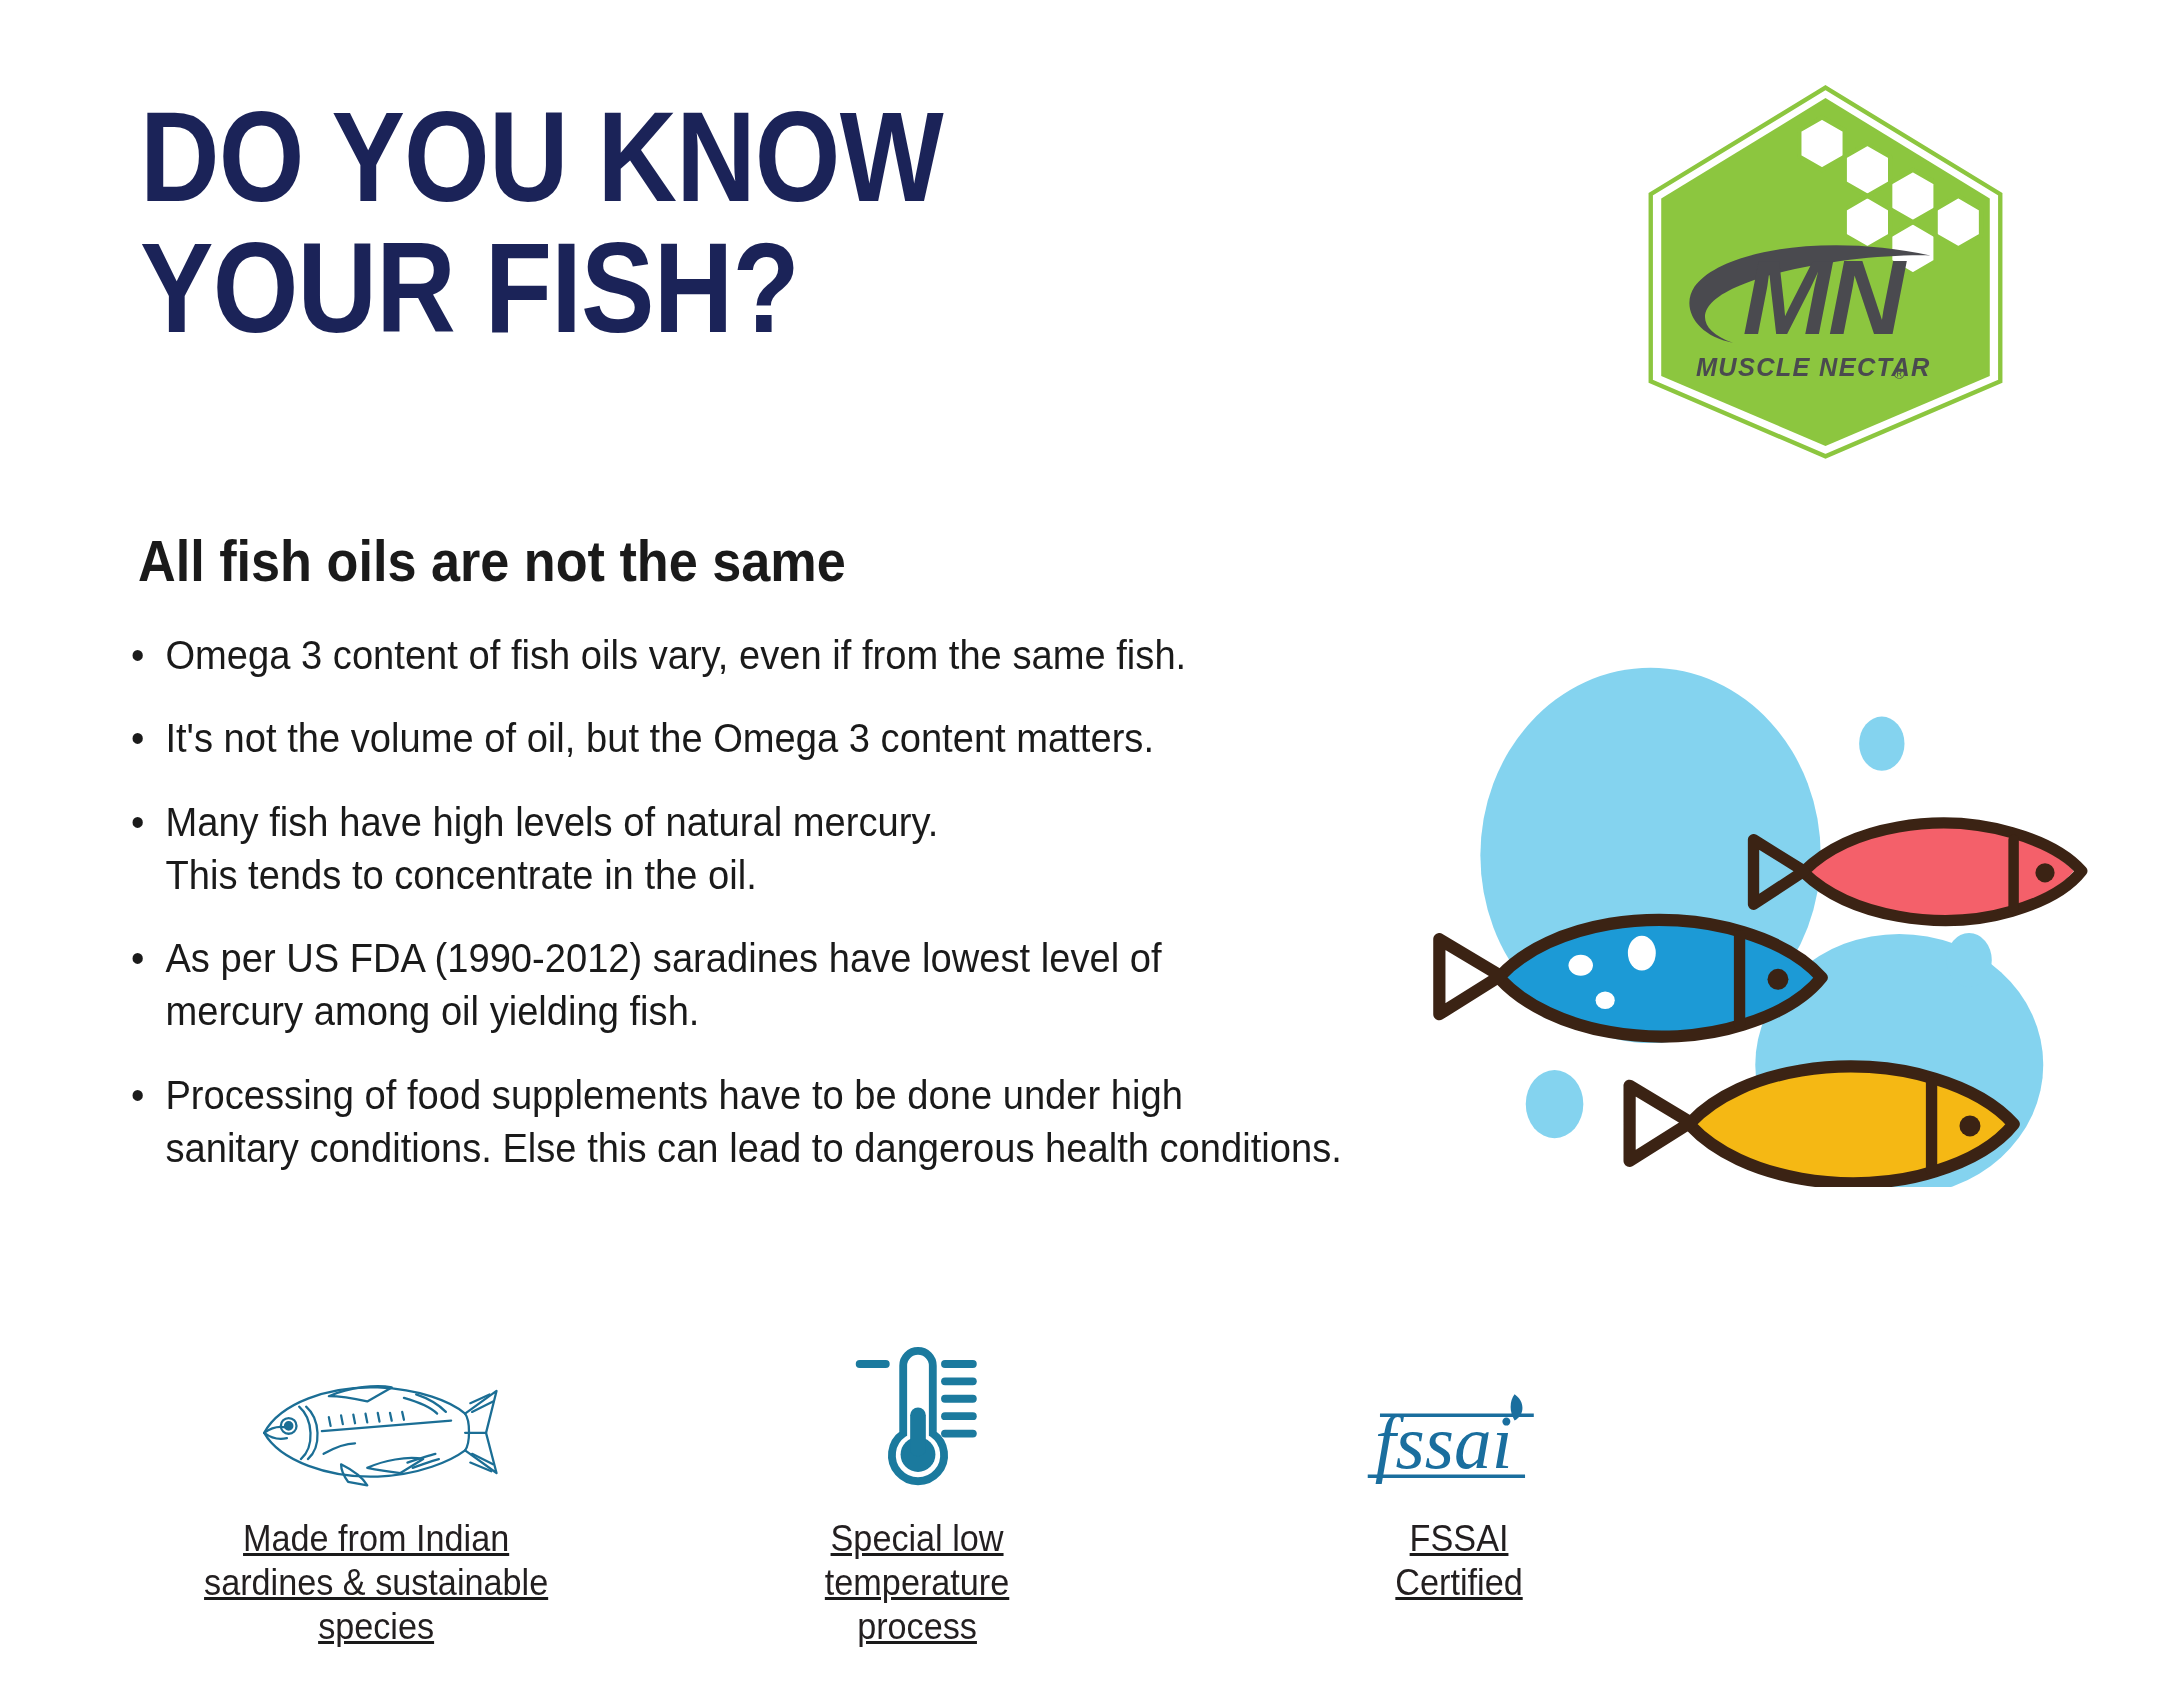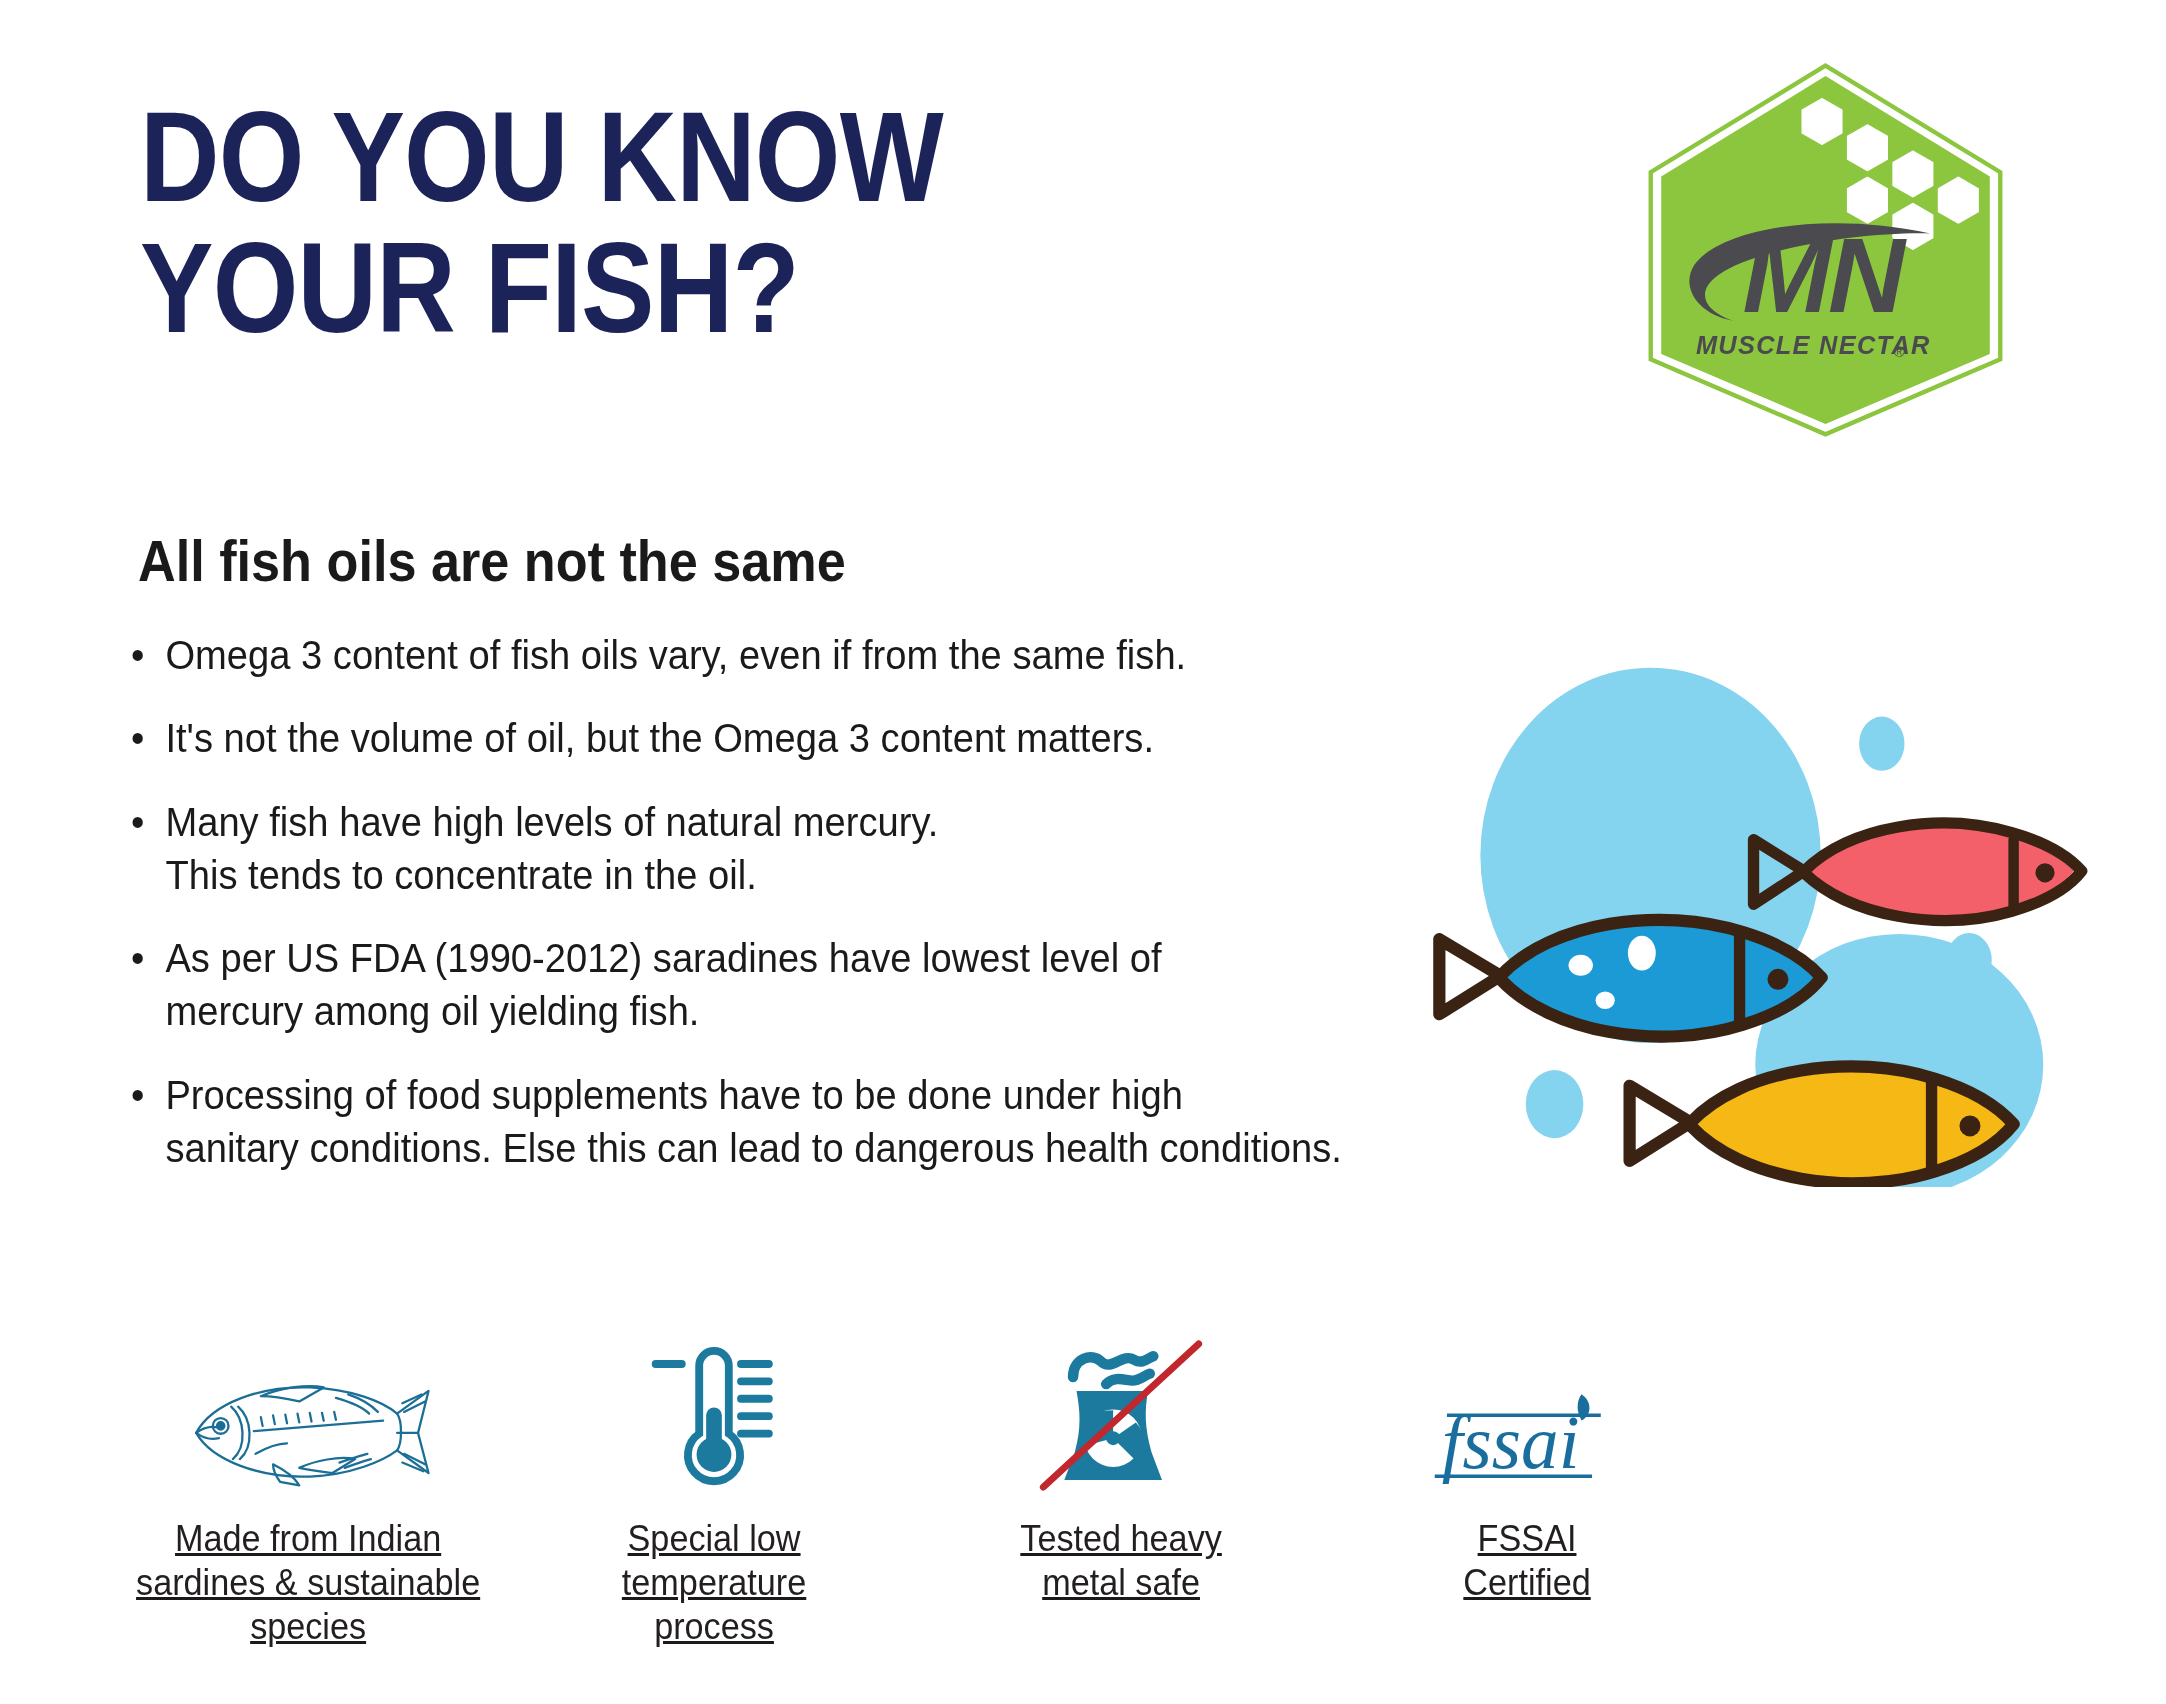--- a/index.html
+++ b/index.html
@@ -35,21 +35,21 @@
     color: #1b2358;
     transform: scaleX(0.86);
     transform-origin: left top;
   }
   .headline .hl-line { display: block; white-space: nowrap; }
 
   
   .logo-wrap {
     position: absolute;
     left: 1642px;
-    top: 62px;
+    top: 84px;
     width: 367px;
     height: 376px;
   }
 
   
   .subhead {
     position: absolute;
     left: 138px;
     top: 531px;
     font-family: "Liberation Sans Narrow", "Liberation Sans", sans-serif;
@@ -322,47 +322,20 @@
           <line x1="18" y1="26" x2="48" y2="26" stroke="#1B7A9E" stroke-width="9" stroke-linecap="round"></line>
         </svg>
       </div>
       <div class="flabel">
         <span>Special low</span>
         <span>temperature</span>
         <span>process</span>
       </div>
     </div>
 
-    <div class="feature">
-      <div class="ficon">
-        <svg viewBox="0 0 190 180" width="166" height="157">
-
-          <g fill="none" stroke="#1B7A9E" stroke-width="12" stroke-linecap="round">
-            <path d="M40 46 C 40 24, 62 18, 72 28 C 84 40, 96 18, 110 26 C 120 32, 126 24, 132 22"></path>
-            <path d="M78 54 C 88 44, 100 50, 108 50 C 116 50, 122 44, 128 42"></path>
-          </g>
-
-          <path d="M44 62 L 126 62 C 122 84, 122 104, 130 132 L 142 164 L 30 164 L 42 132 C 50 104, 48 84, 44 62 Z" fill="#1B7A9E"></path>
-
-          <circle cx="86" cy="116" r="33" fill="#ffffff"></circle>
-          <g fill="#1B7A9E">
-            <path d="M86 116 L 60 98 A31 31 0 0 1 86 84 Z"></path>
-            <path d="M86 116 L 112 98 A31 31 0 0 1 112 142 Z"></path>
-            <path d="M86 116 L 60 134 A31 31 0 0 0 112 142 Z" transform="rotate(120 86 116)"></path>
-          </g>
-          <circle cx="86" cy="116" r="8" fill="#1B7A9E"></circle>
-
-          <line x1="6" y1="172" x2="184" y2="8" stroke="#C1272D" stroke-width="8" stroke-linecap="round"></line>
-        </svg>
-      </div>
-      <div class="flabel">
-        <span>Tested heavy</span>
-        <span>metal safe</span>
-      </div>
-    </div>
 
     <div class="feature">
       <div class="ficon">
         <svg viewBox="0 0 230 130" width="201" height="114">
           <line x1="24" y1="40" x2="200" y2="40" stroke="#1A6E9E" stroke-width="4"></line>
           <line x1="10" y1="110" x2="190" y2="110" stroke="#1A6E9E" stroke-width="4"></line>
           <text x="18" y="100" font-family="'Liberation Serif','DejaVu Serif',serif" font-size="86" font-style="italic" fill="#1A6E9E">fssai</text>
           <path d="M178 16 C 190 24, 190 40, 178 46 C 172 36, 172 24, 178 16 Z" fill="#1A6E9E"></path>
         </svg>
       </div>

